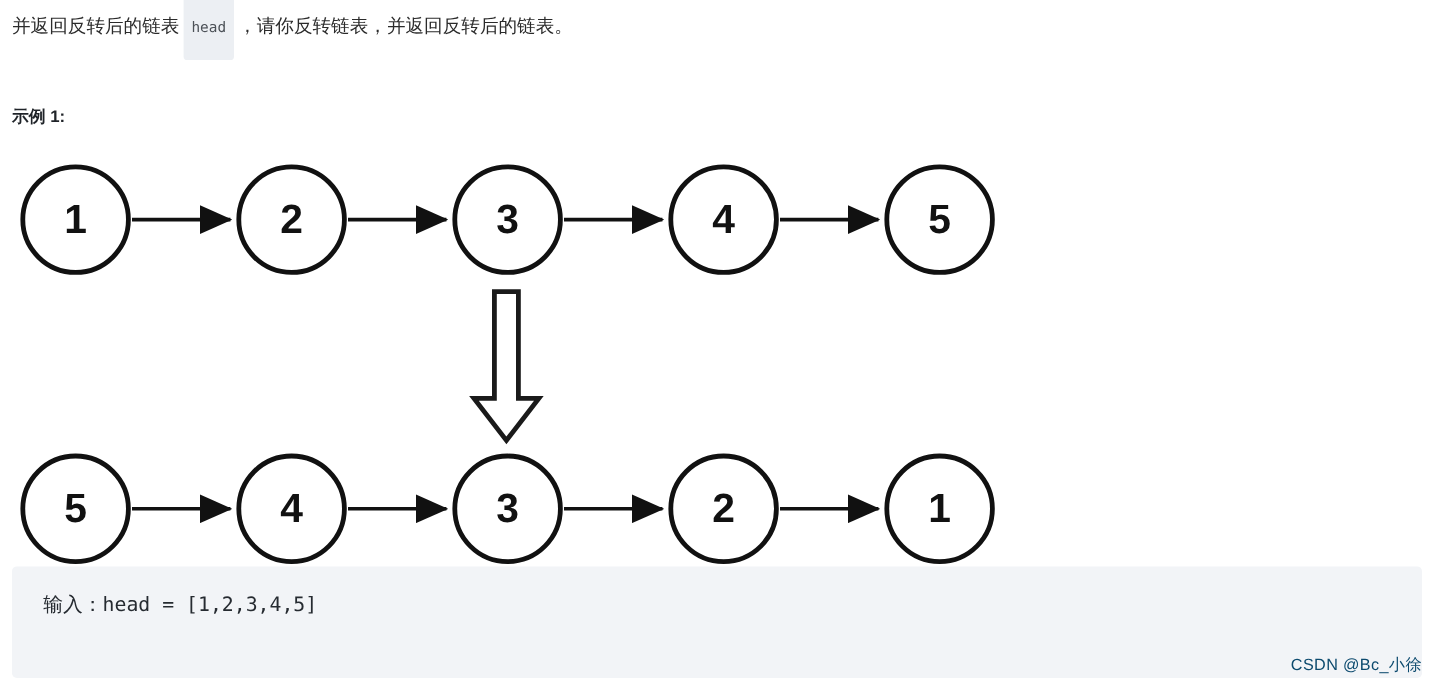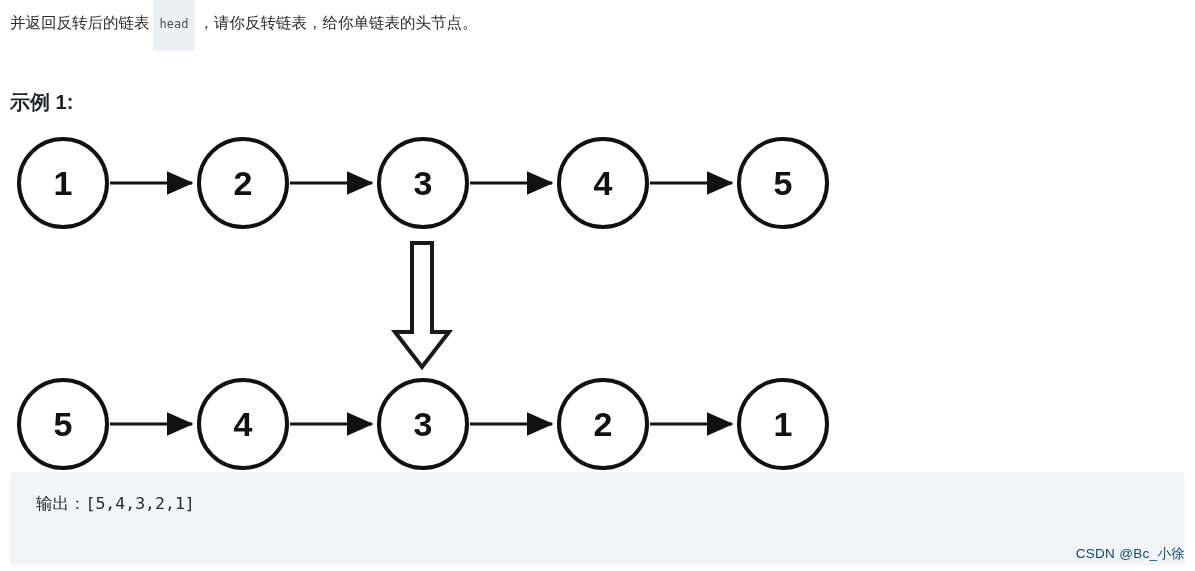--- a/index.html
+++ b/index.html
@@ -35,21 +35,21 @@
     border-radius: 3px;
     padding: 20px 7px;
     margin: 0 3px;
   }
 
   
   .example-heading {
     position: absolute;
     left: 10px;
     top: 89px;
-    font-size: 20px;
+    font-size: 14px;
     font-weight: bold;
     color: #1f2328;
   }
 
   
   .diagram {
     position: absolute;
     left: 0;
     top: 120px;
     width: 900px;
@@ -87,21 +87,21 @@
     font-size: 13.5px;
     color: #0c4a6e;
     letter-spacing: 0.3px;
     white-space: nowrap;
   }
 </style>
 </head>
 <body>
 
 <div class="problem-statement">
-  <span>并返回反转后的链表</span><span class="inline-code">head</span><span>，请你反转链表，给你单链表的头节点。</span>
+  <span>并返回反转后的链表</span><span class="inline-code">head</span><span>，请你反转链表，并返回反转后的链表。</span>
 </div>
 
 <div class="example-heading">示例 1:</div>
 
 <div class="diagram">
   <svg width="900" height="360" viewBox="0 0 900 360" xmlns="http://www.w3.org/2000/svg">
     <defs>
       <marker id="arrowhead" markerWidth="9" markerHeight="8" refX="8.5" refY="4" orient="auto" markerUnits="strokeWidth">
         <path d="M0,0 L9,4 L0,8 Z" fill="#111111"></path>
       </marker>
@@ -171,16 +171,16 @@
         <g>
           <circle cx="783" cy="304" r="44" fill="#ffffff" stroke="#111111" stroke-width="4"></circle>
           <text x="783" y="304" text-anchor="middle" dominant-baseline="central" font-family="Liberation Sans, DejaVu Sans, sans-serif" font-size="34" font-weight="bold" fill="#111111">1</text>
         </g>
       </g>
     </g>
   </svg>
 </div>
 
 <div class="io-block">
-  <div class="io-line">输出：[5,4,3,2,1]</div>
+  <div class="io-line">输入：head = [1,2,3,4,5]</div>
 </div>
 
 <div class="watermark">CSDN @Bc_小徐</div>
 
 </body></html>

